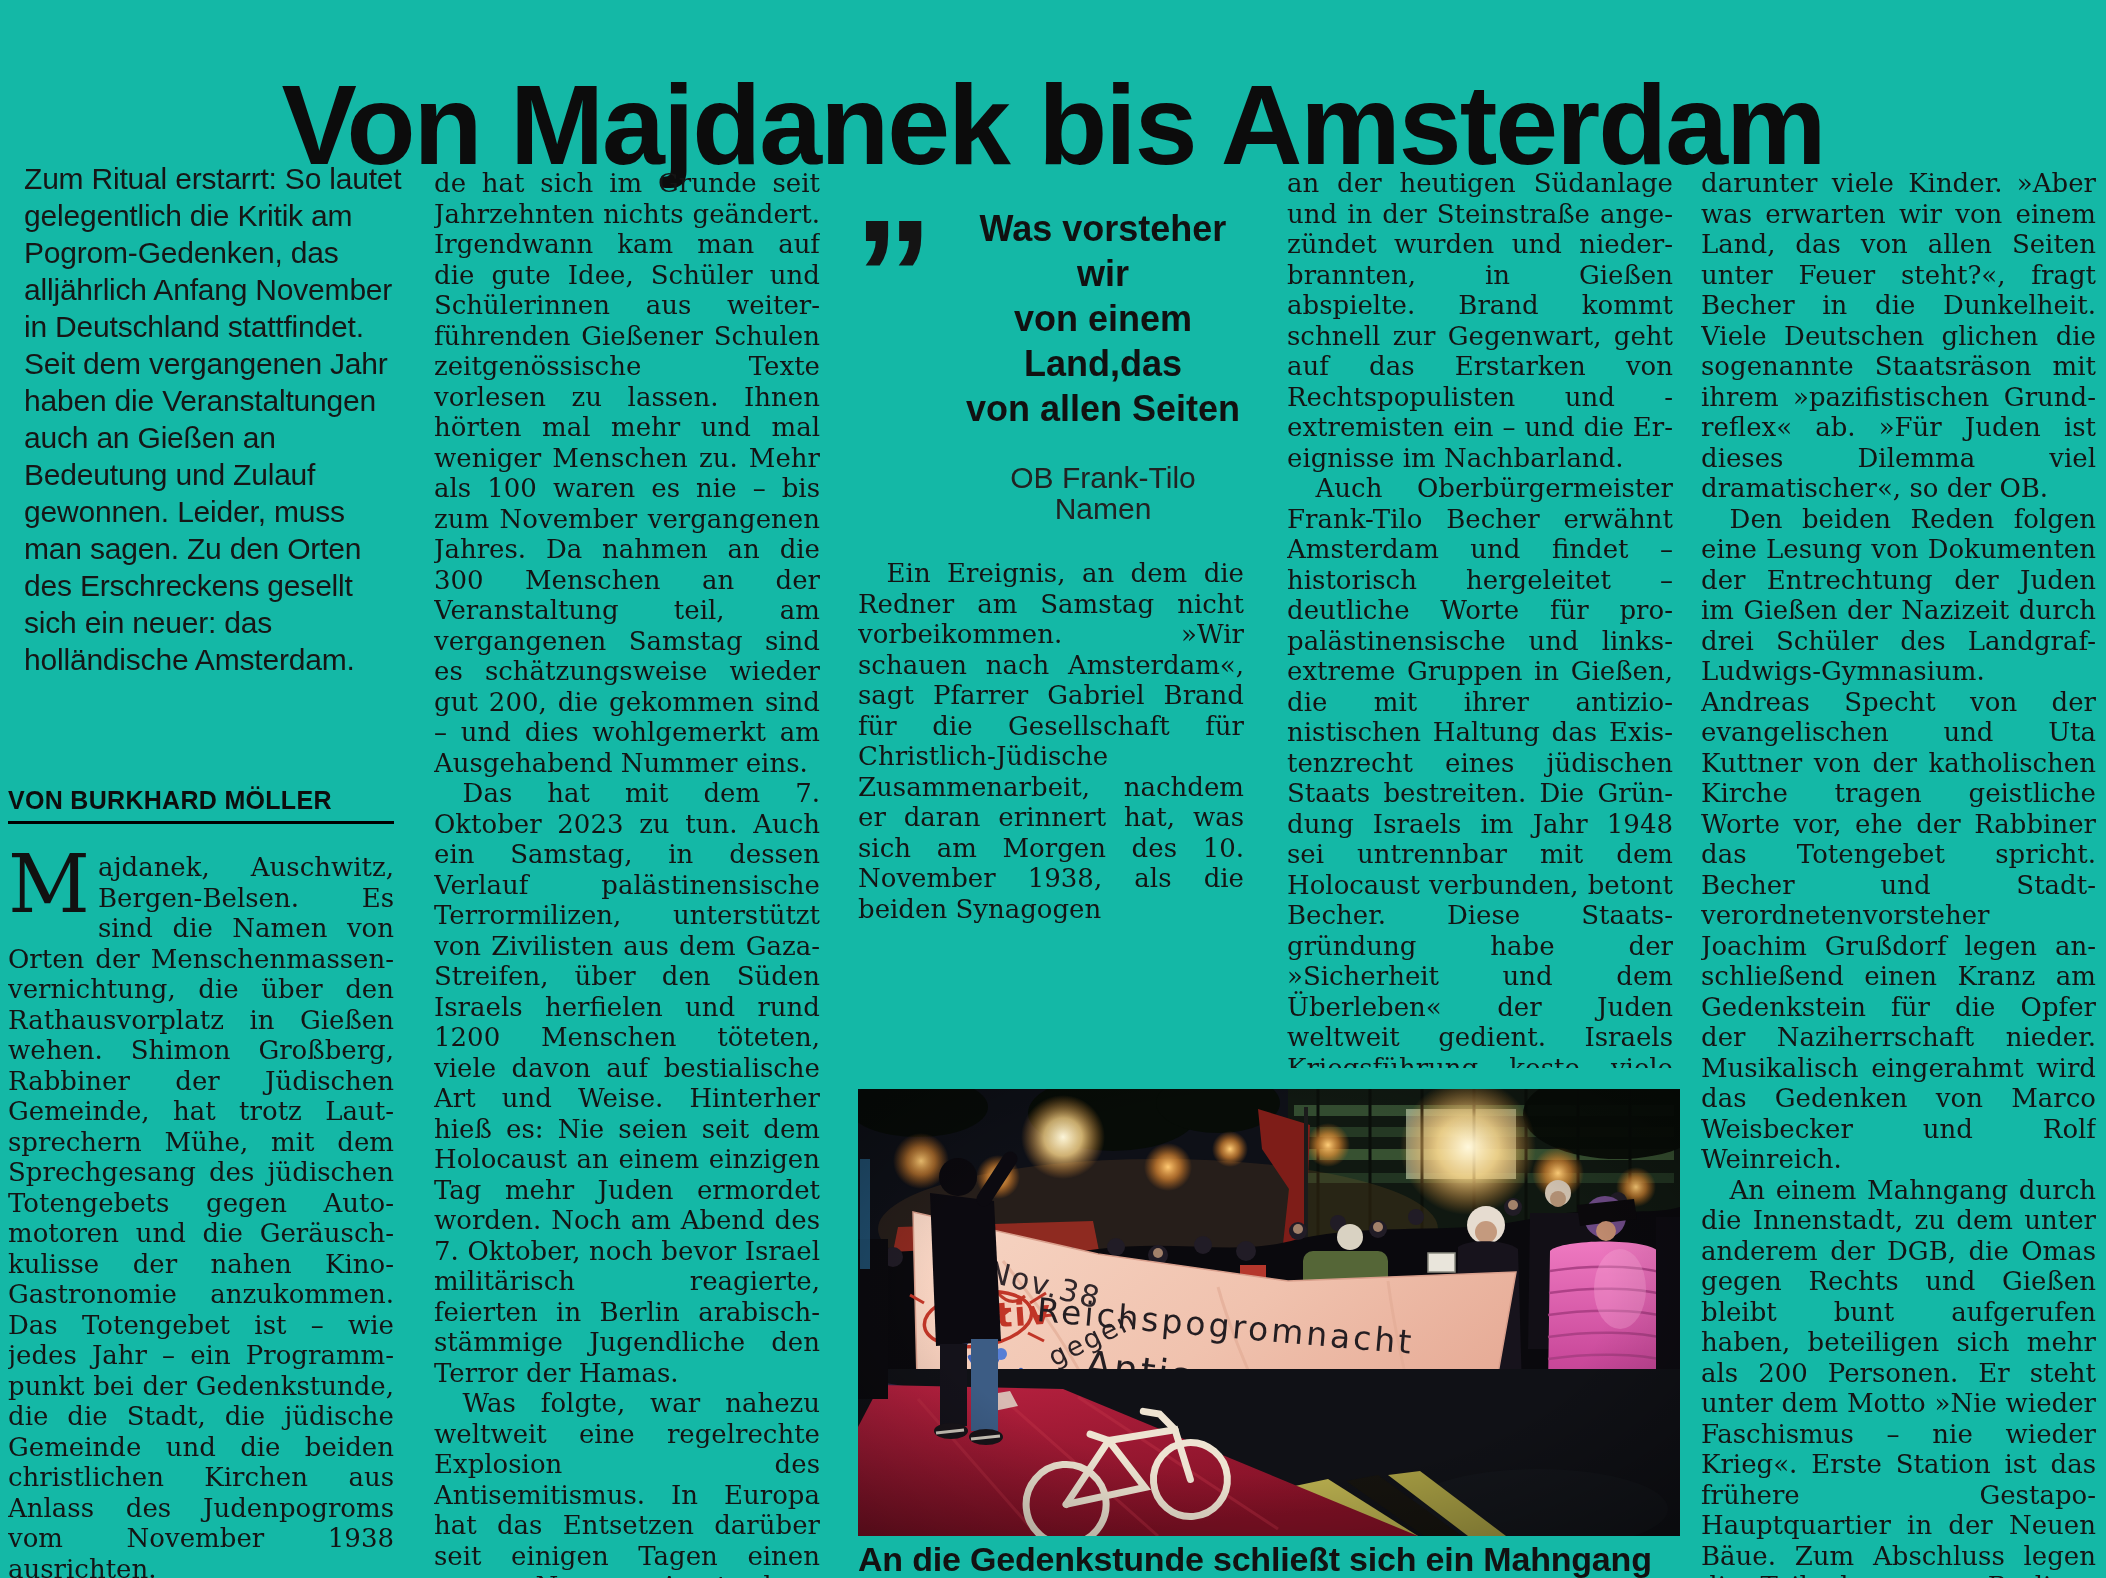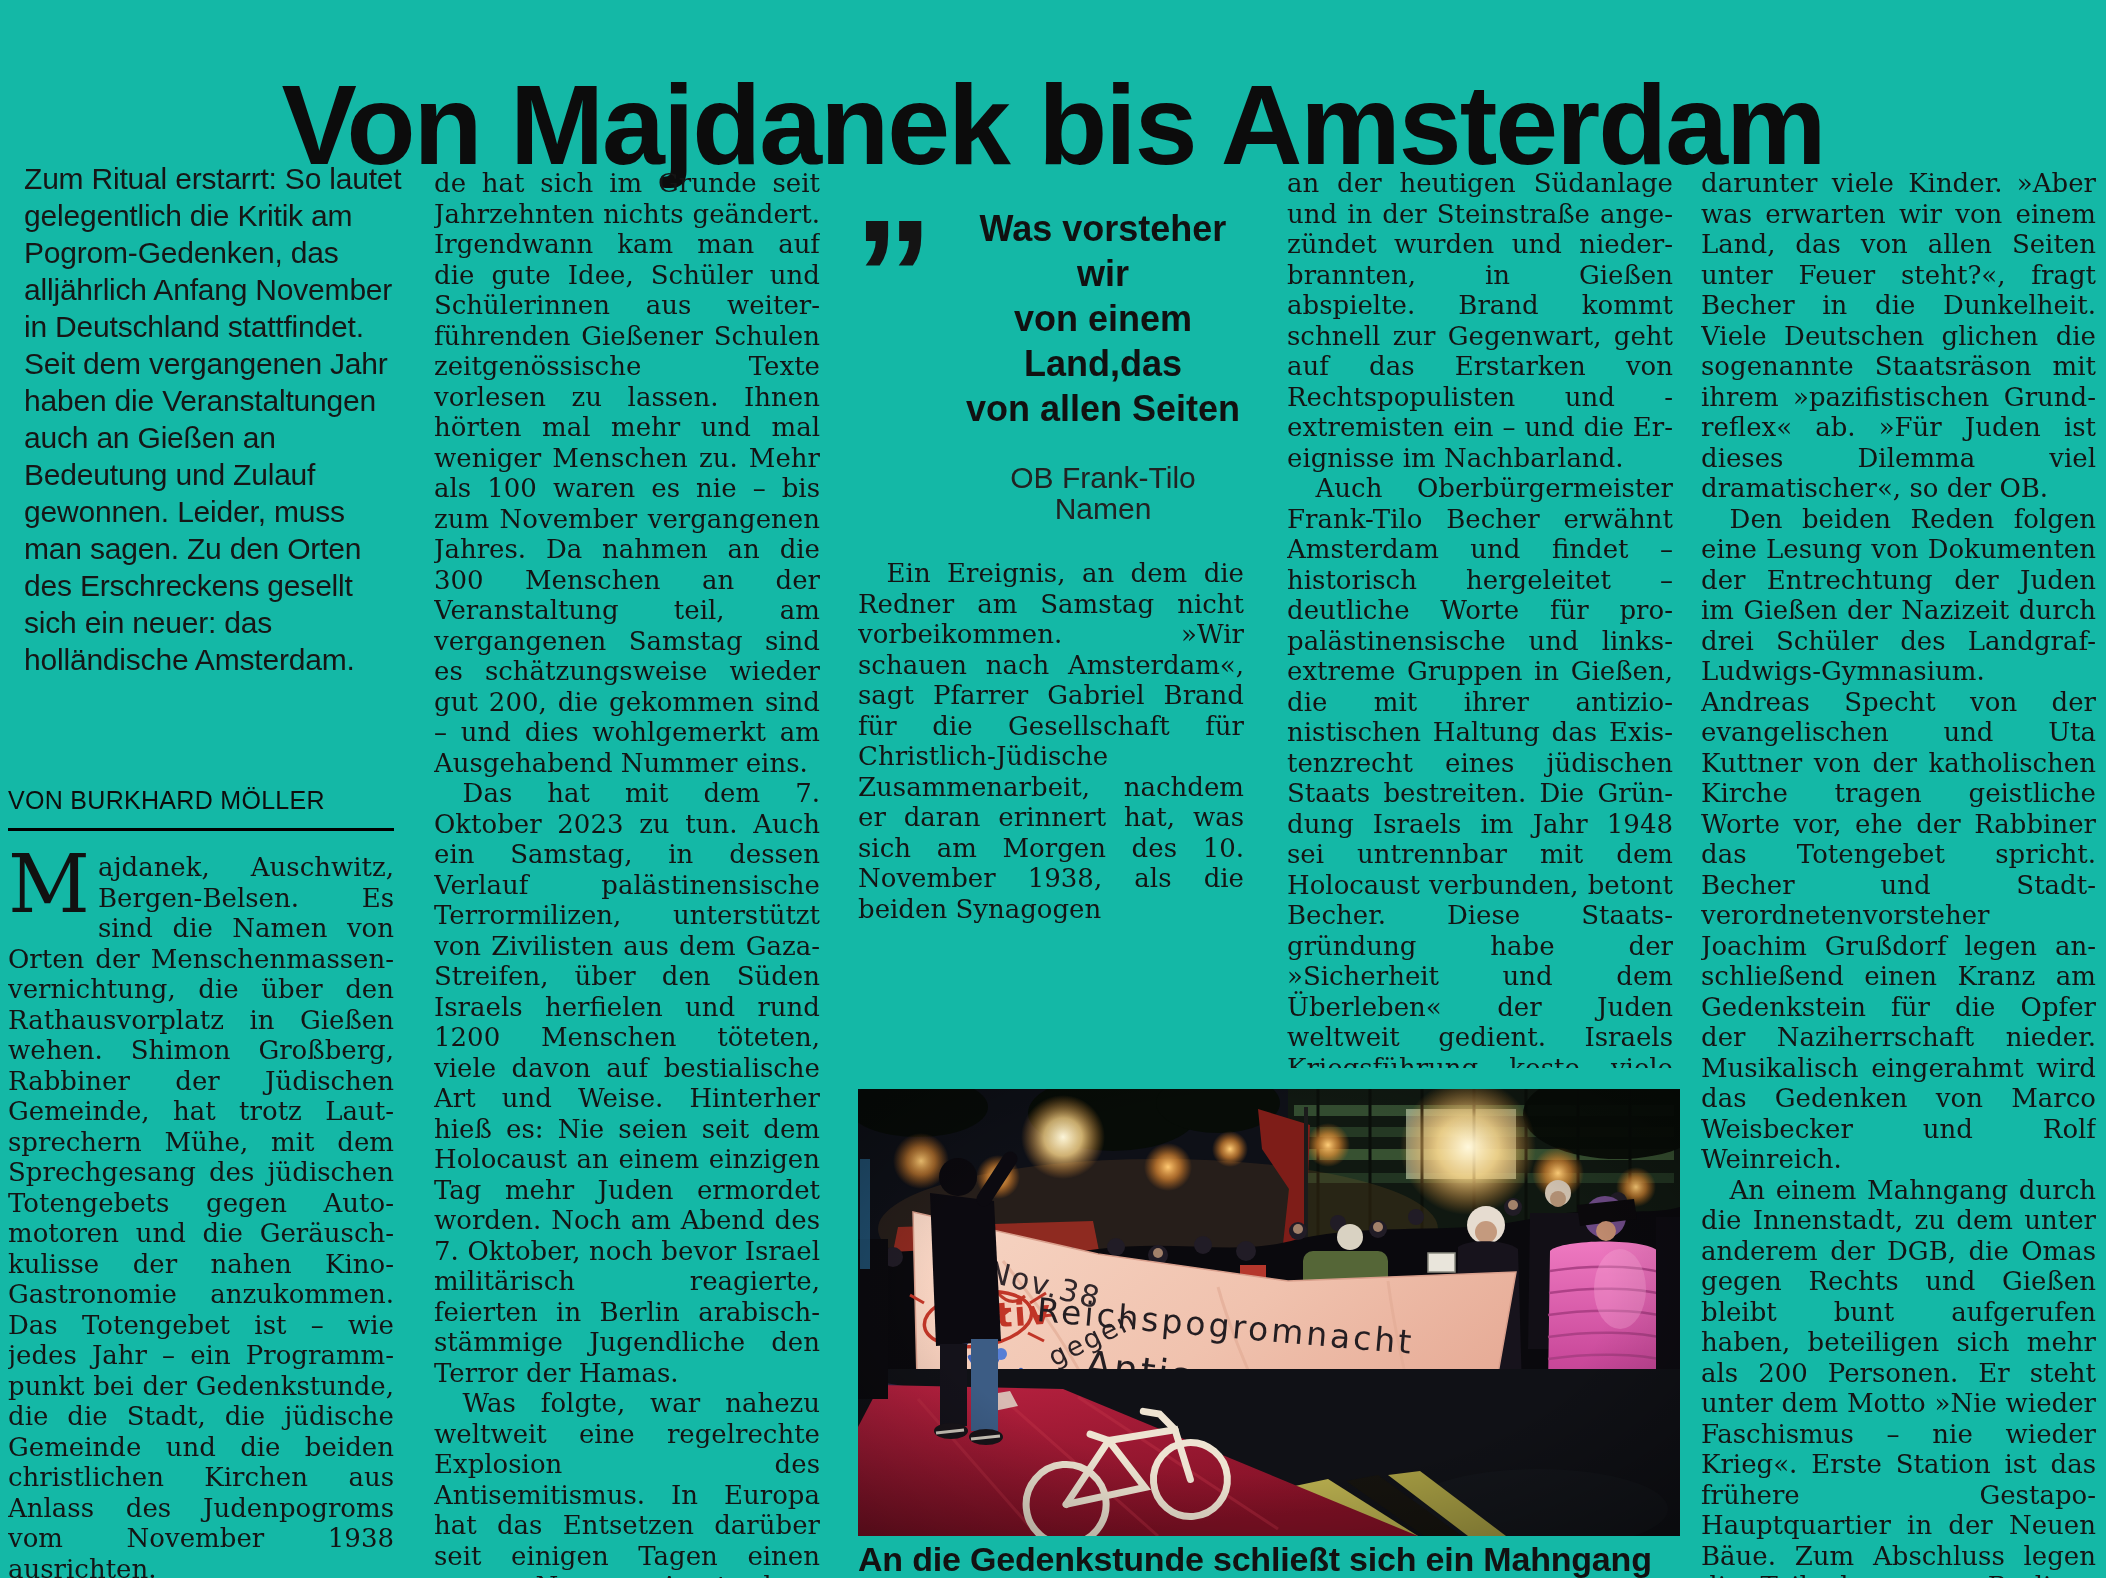--- a/index.html
+++ b/index.html
@@ -12,22 +12,22 @@
     font-weight:700;font-size:113px;line-height:118px;letter-spacing:-2px;
     color:#0c0c0c;white-space:nowrap;
   }
   .lead{
     position:absolute;left:24px;top:160px;width:386px;
     font-size:30px;line-height:37px;letter-spacing:-0.2px;color:#161616;
     text-align:left;
   }
   .byline-block{
     position:absolute;left:8px;top:786px;width:386px;
-    border-bottom:3px solid #000;padding-bottom:13px;
-    font-weight:400;font-size:25px;letter-spacing:.3px;color:#0d0d0d;
+    border-bottom:3px solid #000;padding-bottom:6px;
+    font-weight:700;font-size:25px;letter-spacing:.3px;color:#0d0d0d;
   }
   .body-col{
     position:absolute;font-family:"DejaVu Serif","Liberation Serif",serif;
     font-size:26px;line-height:30.5px;text-align:justify;color:#141414;
     overflow:hidden;hyphens:auto;-webkit-hyphens:auto;
   }
   .body-col p{margin:0;}
   .body-col p.indent{text-indent:1.1em;}
   #col1-body{left:8px;top:852px;width:386px;height:726px;}
   #col2{left:434px;top:168px;width:386px;height:1410px;}

